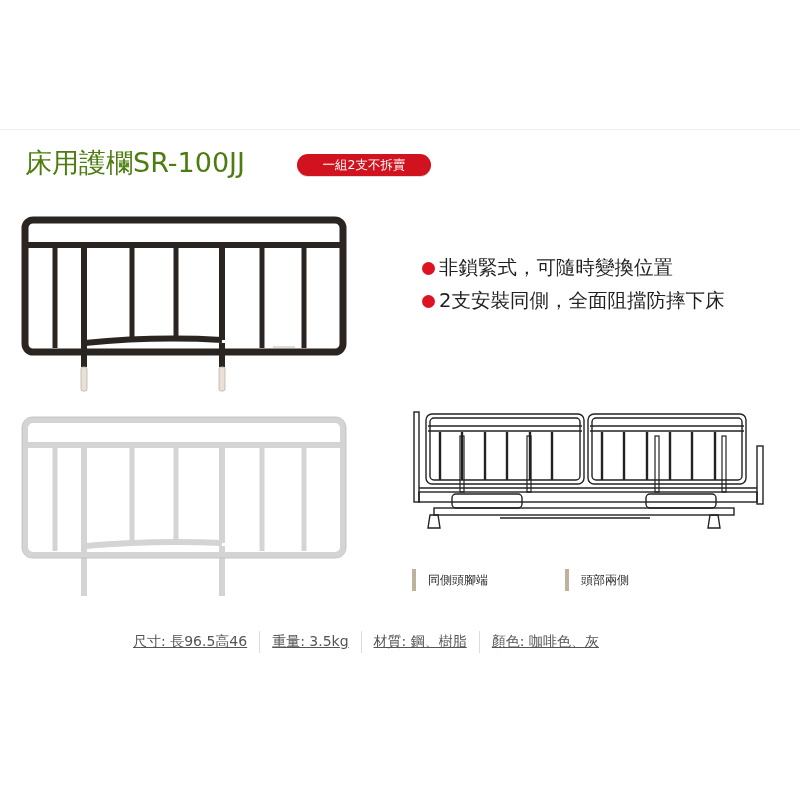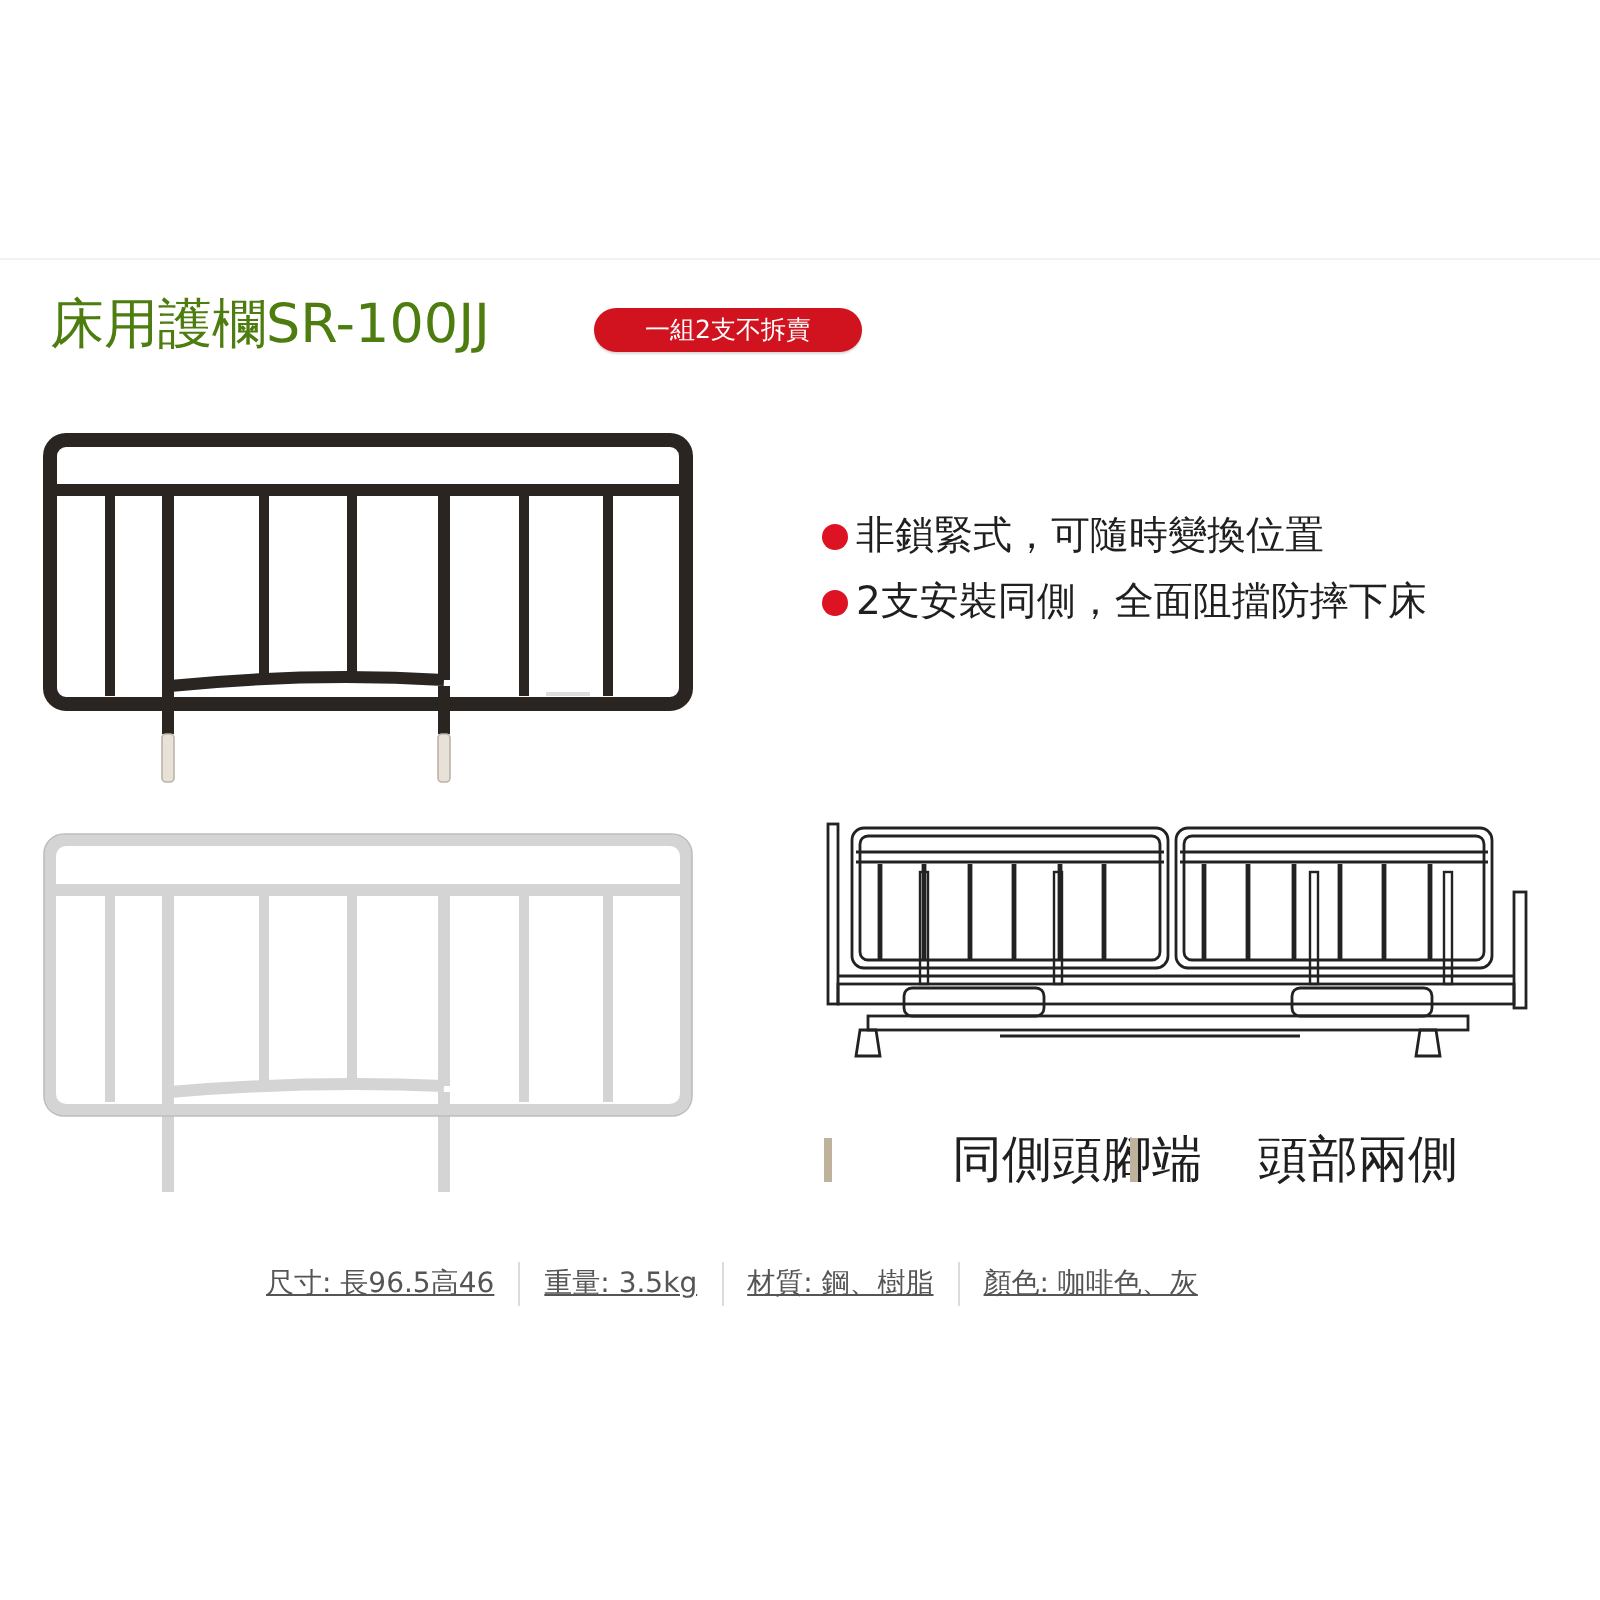--- a/index.html
+++ b/index.html
@@ -1,28 +1,28 @@
 <!DOCTYPE html>
 <html><head>
   <meta charset="utf-8">
   <style>
     html, body { margin: 0; padding: 0; background: #ffffff; }
     body { width: 800px; height: 800px; position: relative; overflow: hidden; font-family: "DejaVu Sans", sans-serif; color: #222; }
     .divider-top { position: absolute; left: 0; top: 129px; width: 800px; height: 1px; background: #f1f1f1; }
     .title { position: absolute; left: 25px; top: 143px; font-size: 27px; line-height: 40px; color: #4d7c0f; letter-spacing: 0px; white-space: nowrap; }
     .badge { position: absolute; left: 297px; top: 154px; width: 134px; height: 22px; border-radius: 11px; background: #d0131f; color: #fff; font-size: 12.5px; line-height: 22px; text-align: center; white-space: nowrap; box-shadow: 0 1px 1px rgba(0,0,0,0.15); }
-    .feature { position: absolute; left: 411px; font-size: 19.5px; line-height: 28px; color: #1f1f1f; white-space: nowrap; display: flex; align-items: center; }
+    .feature { position: absolute; left: 422px; font-size: 19.5px; line-height: 28px; color: #1f1f1f; white-space: nowrap; display: flex; align-items: center; }
     .feature .dot { width: 13px; height: 13px; border-radius: 50%; background: #dd1222; margin-right: 4px; display: inline-block; }
     .f1 { top: 254px; }
     .f2 { top: 287px; }
     .rail { position: absolute; }
     .rail-dark { left: 15px; top: 205px; width: 340px; height: 190px; }
     .rail-grey { left: 15px; top: 410px; width: 340px; height: 190px; }
     .bed { position: absolute; left: 410px; top: 408px; width: 355px; height: 130px; }
-    .caption { position: absolute; top: 566px; font-size: 25px; line-height: 28px; color: #1f1f1f; white-space: nowrap; display: flex; align-items: center; gap: 48px; }
+    .caption { position: absolute; top: 566px; font-size: 12px; line-height: 28px; color: #1f1f1f; white-space: nowrap; display: flex; align-items: center; }
     .caption .bar { width: 4px; height: 22px; background: #bfb29c; margin-right: 12px; display: inline-block; }
     .cap1 { left: 412px; }
     .cap2 { left: 565px; }
     .specs { position: absolute; left: 133px; top: 630px; height: 24px; display: flex; align-items: center; font-size: 14px; color: #555; white-space: nowrap; text-decoration: underline; }
     .specs .sep { width: 1px; height: 22px; background: #dcdcdc; margin: 0 12px; display: inline-block; }
   </style>
 </head>
 <body>
 
 <div class="divider-top"></div>

